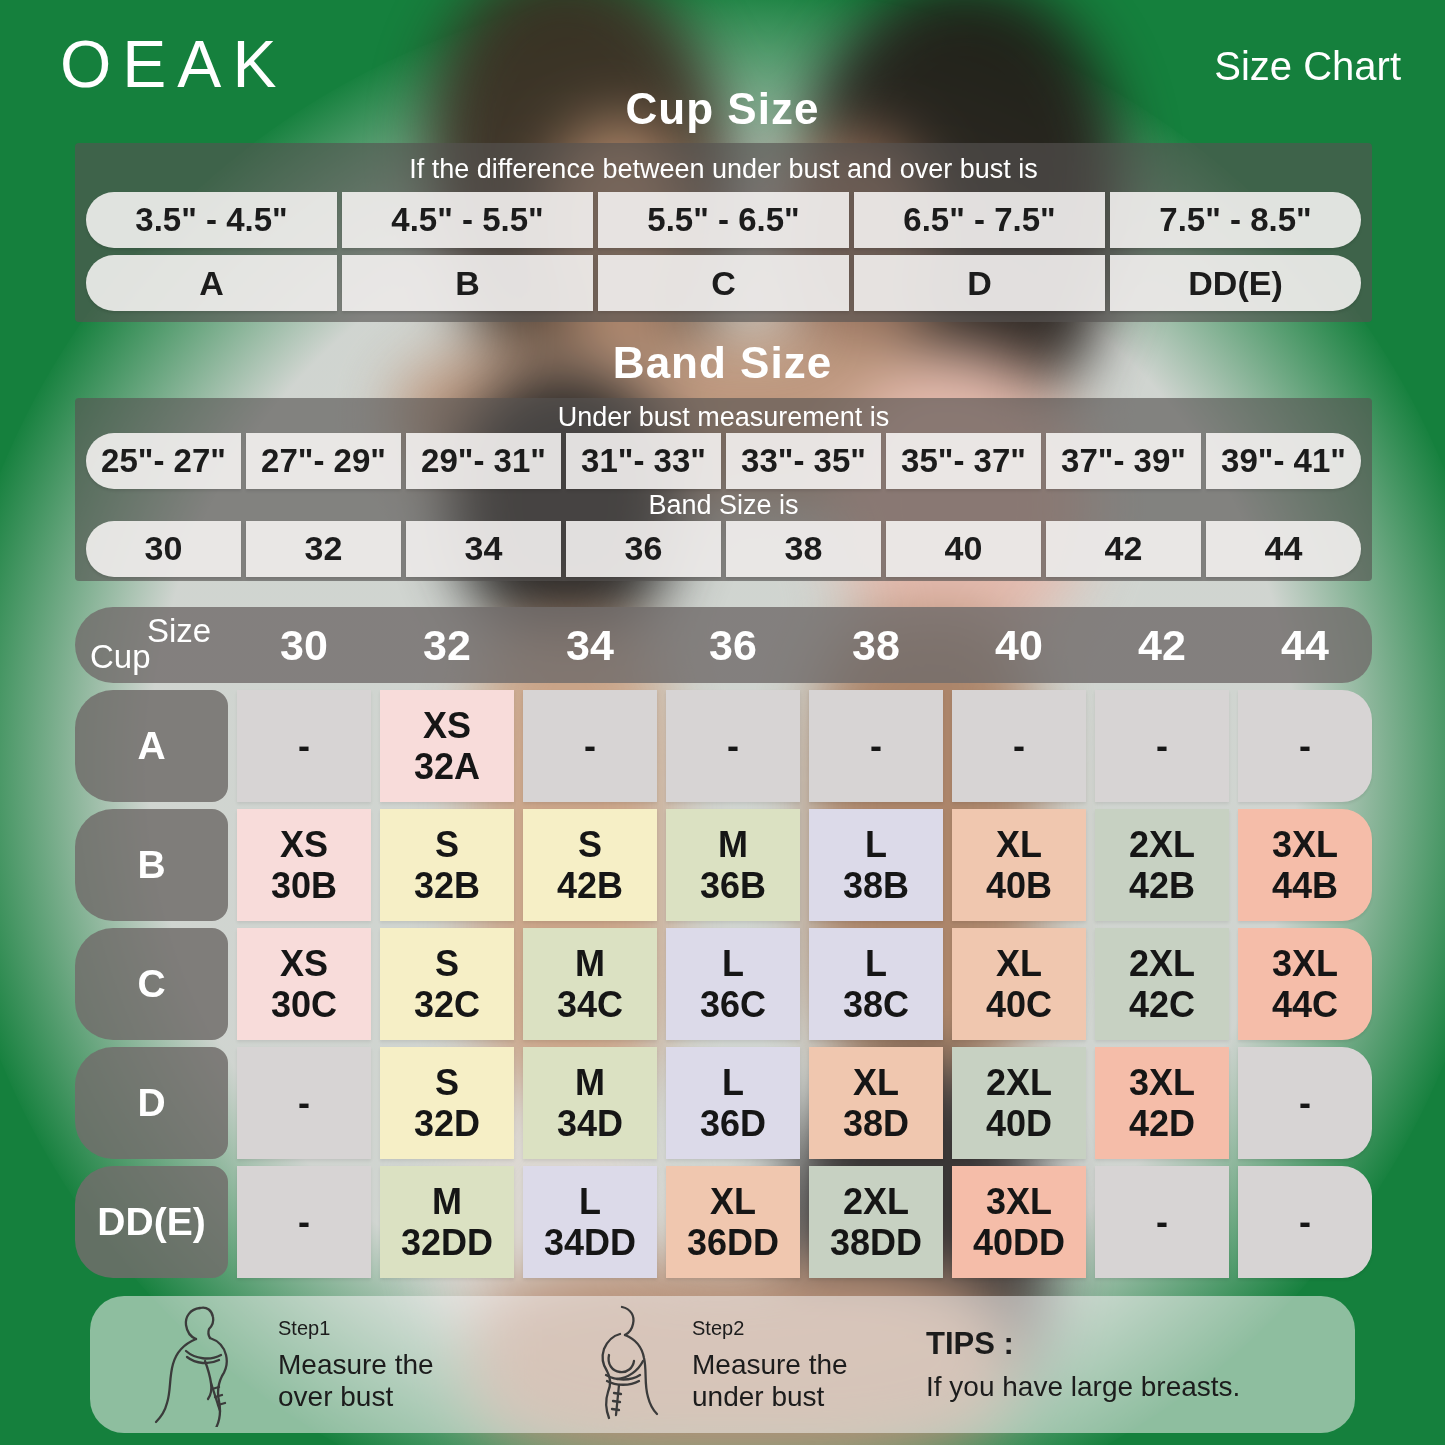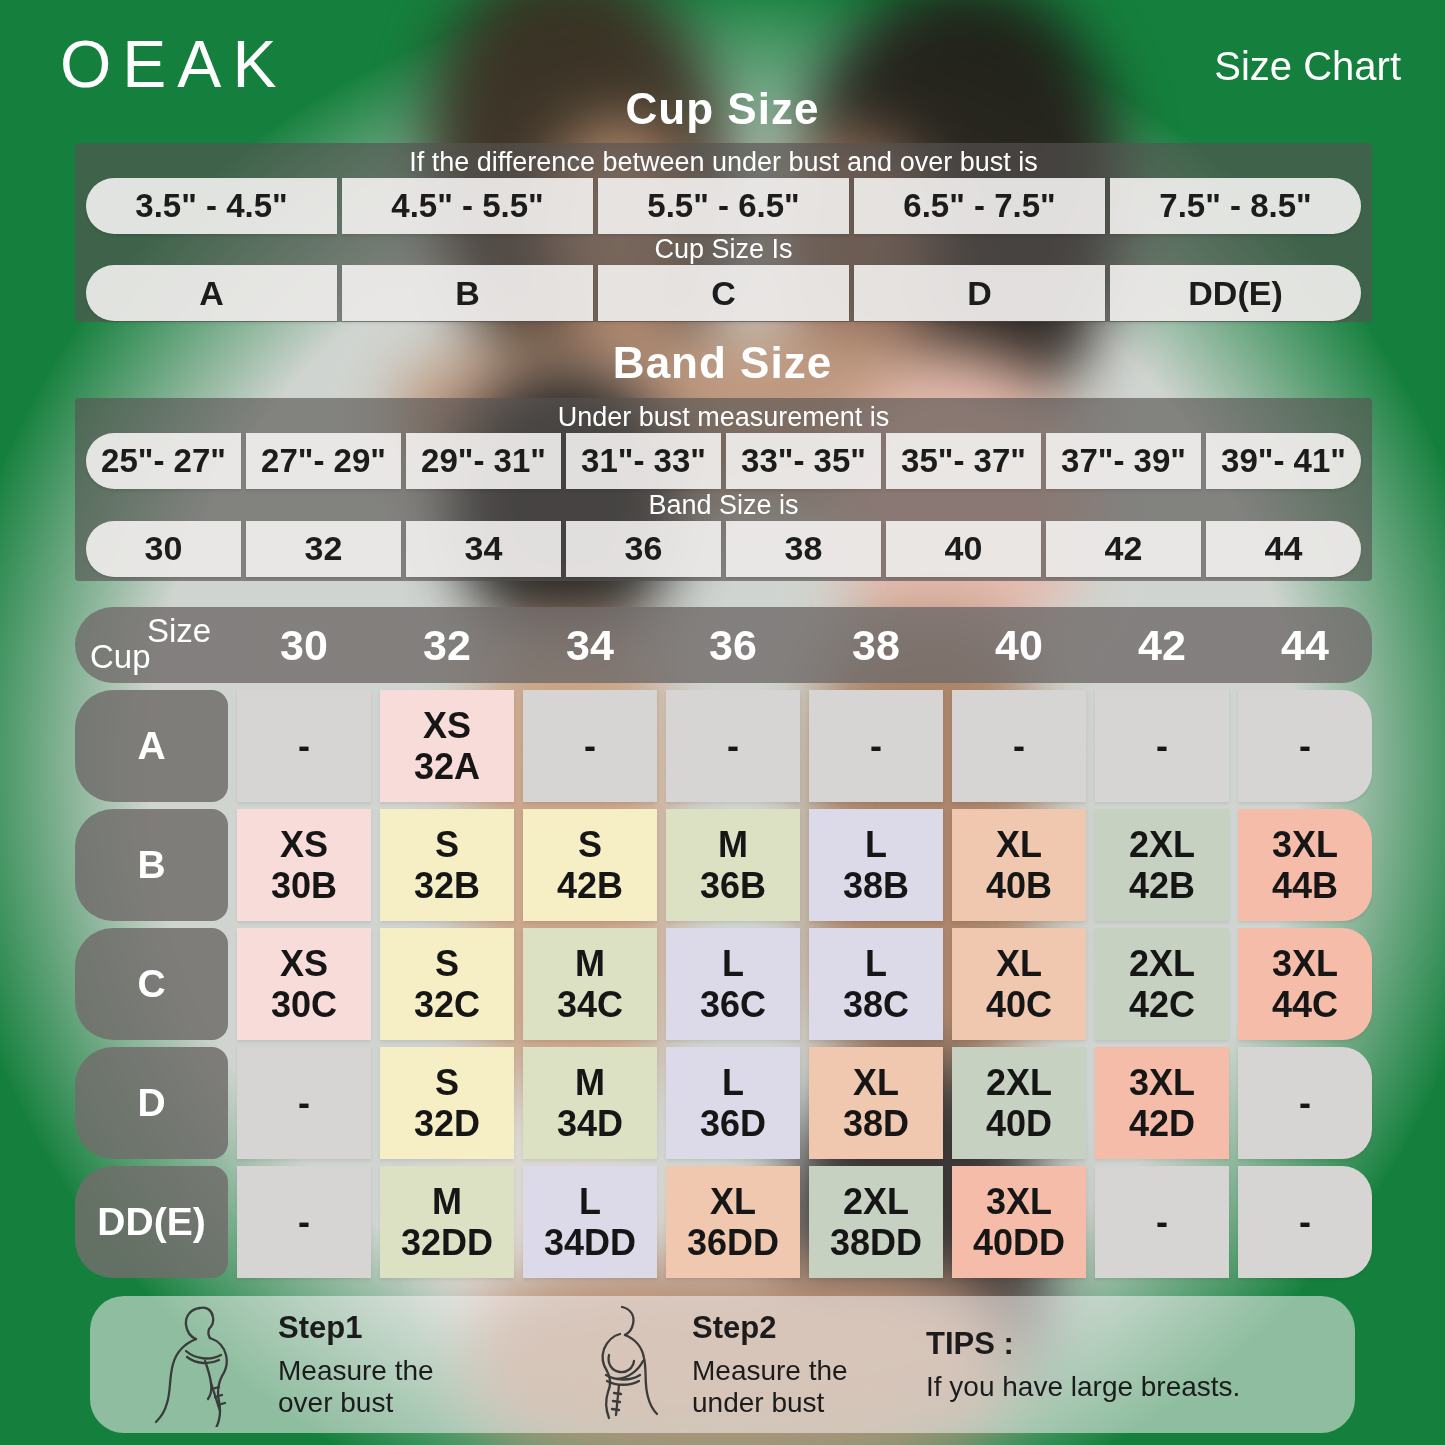--- a/index.html
+++ b/index.html
@@ -75,21 +75,21 @@
 
   
   .footer { position:absolute; left:90px; top:1296px; width:1265px; height:137px;
             background:rgba(243,241,240,.55); border-radius:34px;
             display:flex; align-items:center; box-sizing:border-box; }
   .step-icon { flex:none; }
   .step-icon svg { display:block; }
   .i1 { margin-left:58px; }
   .i2 { margin-left:88px; }
   .step-txt { margin-left:26px; width:196px; color:#1c1c1c; }
-  .step-title { font-size:31px; font-weight:700; }
+  .step-title { font-size:20px; font-weight:400; }
   .step-body  { font-size:28px; line-height:1.14; margin-top:9px; }
   .tips { margin-left:38px; color:#1c1c1c; }
   .tips-title { font-size:31px; font-weight:700; }
   .tips-line  { font-size:28px; margin-top:9px; }
 </style>
 </head>
 <body>
 
 <div class="page">
 
@@ -115,21 +115,20 @@
   <div class="sec-title t-cup">Cup Size</div>
   <div class="panel p-cup">
     <div class="panel-caption">If the  difference between under bust and over bust is</div>
     <div class="seg-row seg-bold" id="cup-ranges">
         <div class="seg-cell">3.5" - 4.5"</div>
         <div class="seg-cell">4.5" - 5.5"</div>
         <div class="seg-cell">5.5" - 6.5"</div>
         <div class="seg-cell">6.5" - 7.5"</div>
         <div class="seg-cell">7.5" - 8.5"</div>
       </div>
-    <div class="panel-caption">Cup Size Is</div>
     <div class="seg-row seg-med" id="cup-letters">
         <div class="seg-cell">A</div>
         <div class="seg-cell">B</div>
         <div class="seg-cell">C</div>
         <div class="seg-cell">D</div>
         <div class="seg-cell">DD(E)</div>
       </div>
   </div>
 
   <div class="sec-title t-band">Band Size</div>

